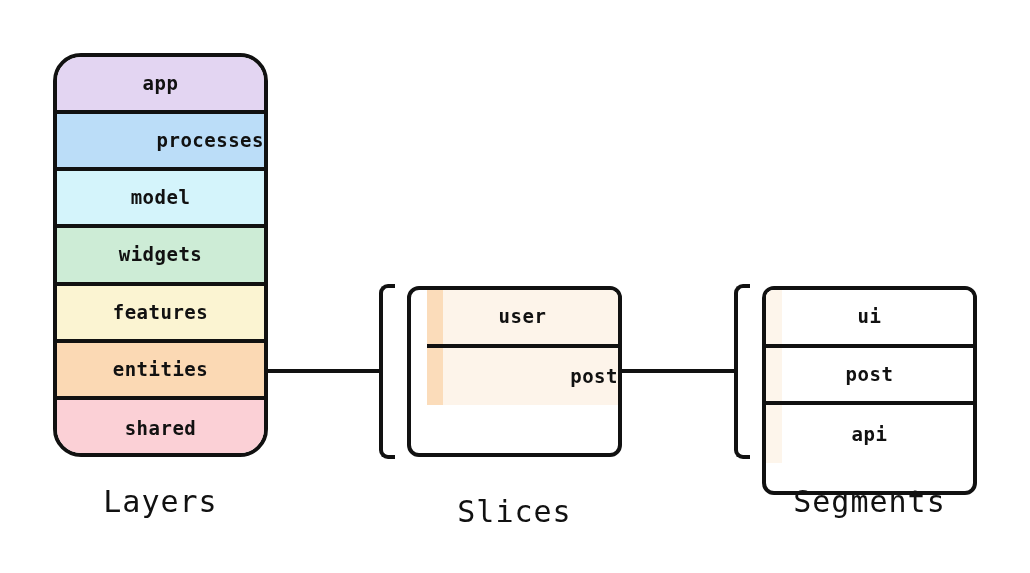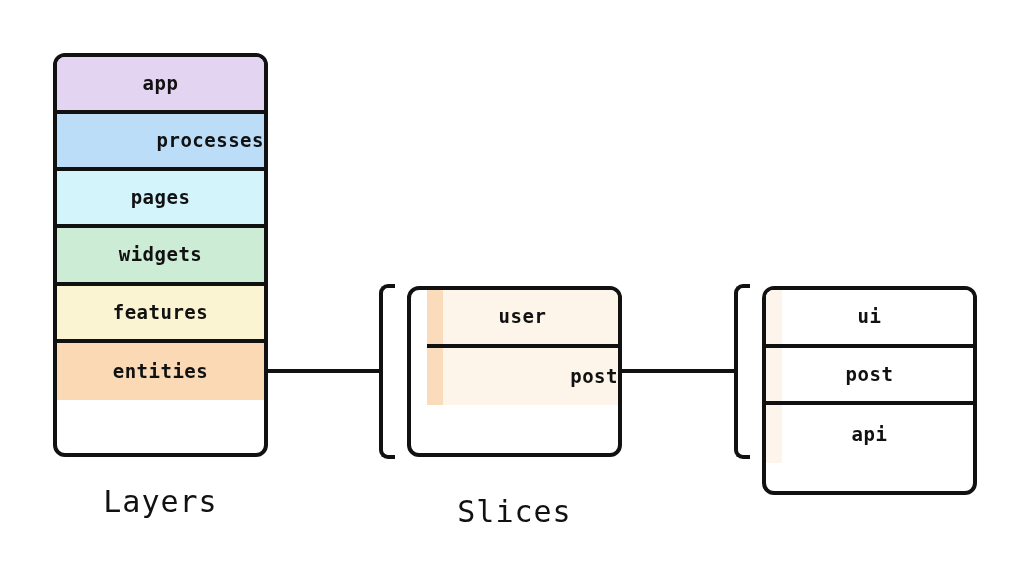--- a/index.html
+++ b/index.html
@@ -57,20 +57,21 @@
     width: 16px;
     z-index: 1;
   }
 
   
   #layers-stack {
     left: 53px;
     top: 53px;
     width: 215px;
     height: 404px;
+    border-radius: 28px;
   }
   #layers-stack .row { height: 57.14px; }
 
   
   #slices-stack {
     left: 407px;
     top: 286px;
     width: 215px;
     height: 171px;
     padding-left: 16px;
@@ -142,33 +143,37 @@
     <div class="row" style="background: rgb(227, 213, 242);">
 
       <span class="row-label">app</span>
     </div>
     <div class="row" style="background: rgb(187, 221, 248); justify-content: flex-end;">
 
       <span class="row-label">processes</span>
     </div>
     <div class="row" style="background: rgb(212, 244, 251);">
 
-      <span class="row-label">pages</span>
+      <span class="row-label">model</span>
     </div>
     <div class="row" style="background: rgb(205, 236, 214);">
 
       <span class="row-label">widgets</span>
     </div>
     <div class="row" style="background: rgb(251, 244, 210);">
 
       <span class="row-label">features</span>
     </div>
     <div class="row" style="background: rgb(251, 217, 180);">
 
       <span class="row-label">entities</span>
+    </div>
+    <div class="row" style="background: rgb(251, 208, 214);">
+
+      <span class="row-label">shared</span>
     </div>
   </div>
 
   <div class="connector" id="connector-layers-slices"></div>
 
   <div class="bracket" id="bracket-slices"></div>
 
   <div class="stack" id="slices-stack">
     <div class="row" style="background: rgb(253, 244, 234);">
       <span class="stripe" style="background: rgb(251, 220, 186); opacity: 1;"></span>
@@ -194,14 +199,15 @@
       <span class="row-label">post</span>
     </div>
     <div class="row" style="background: rgb(255, 255, 255);">
       <span class="stripe" style="background: rgb(253, 243, 232); opacity: 0.85;"></span>
       <span class="row-label">api</span>
     </div>
   </div>
 
   <div class="caption" id="caption-layers">Layers</div>
   <div class="caption" id="caption-slices">Slices</div>
+  <div class="caption" id="caption-segments">Segments</div>
 
 </div>
 
 </body></html>

